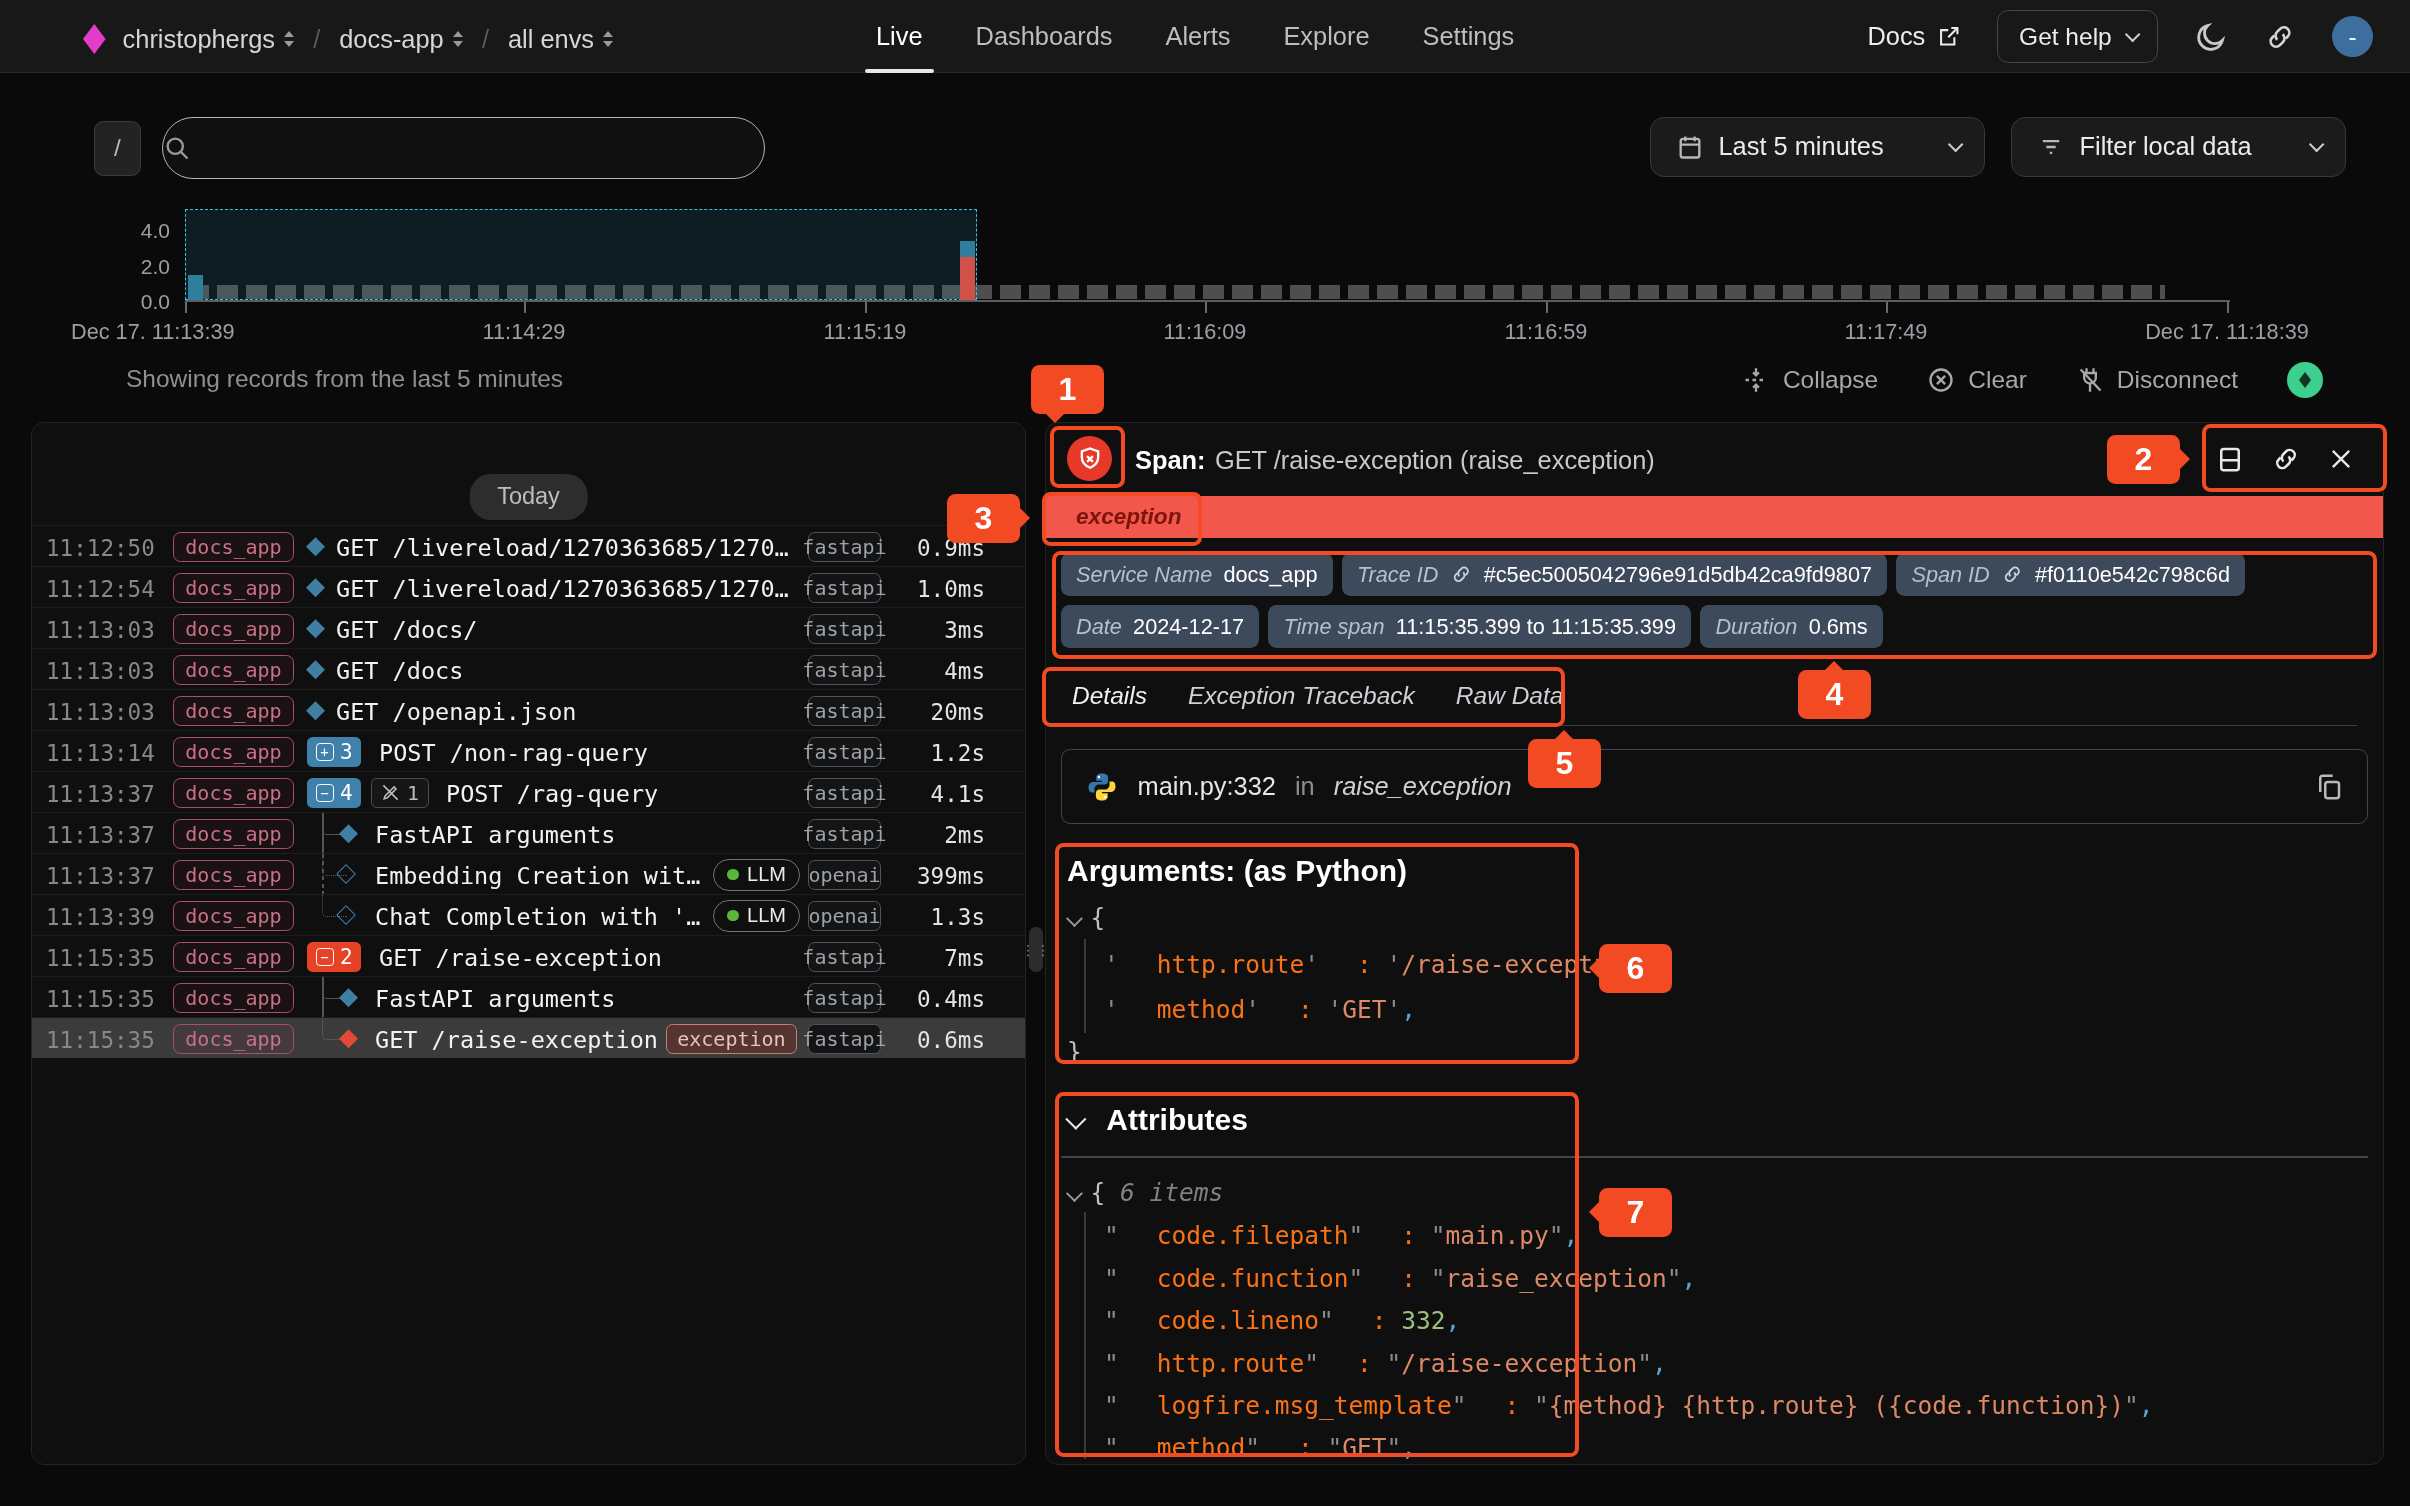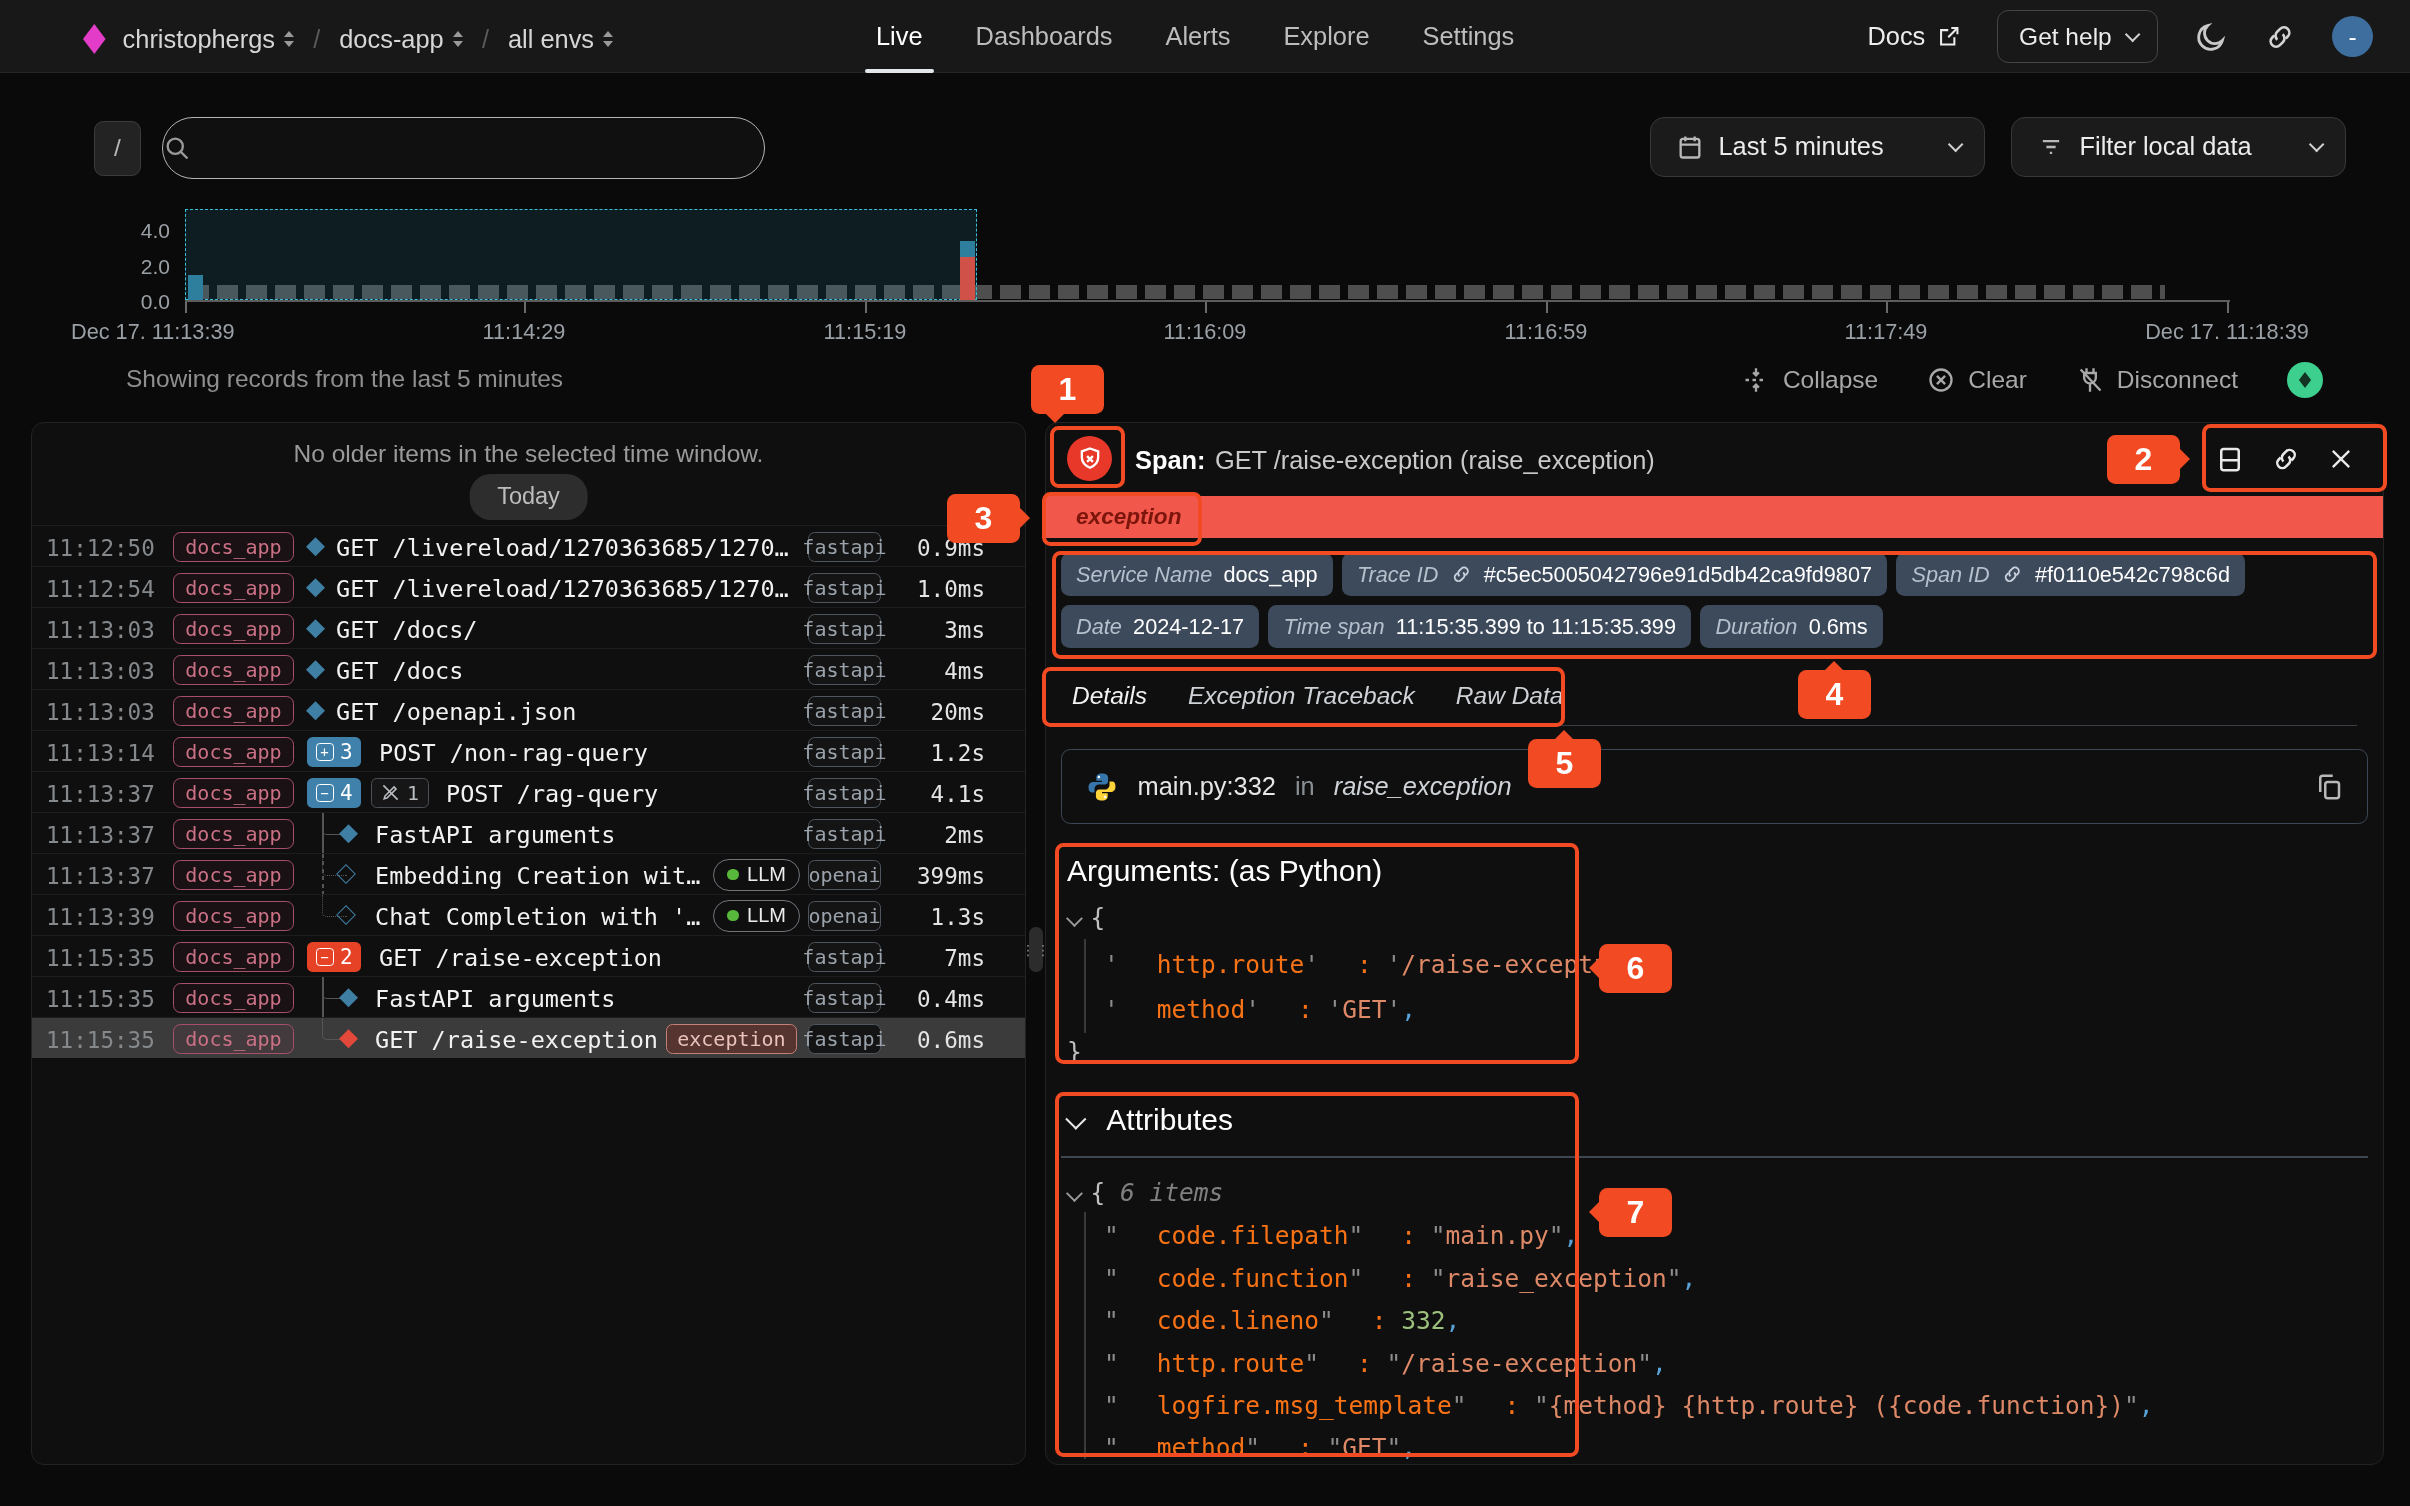--- a/index.html
+++ b/index.html
@@ -111,21 +111,21 @@
   .mpill .val { color:#fff; }
   .dtabs { position:absolute; left:26px; right:26px; top:245px; height:58px; display:flex; gap:41px; border-bottom:1.9px solid #3a3f45; }
   .dtab { font-size:24.5px; color:#ced2d6; display:flex; align-items:flex-end; padding-bottom:15px; cursor:pointer; position:relative;font-style:italic; }
   .dtab.active { color:#f2f2f2; }
   .dtab.active::after { content:''; position:absolute; left:0; right:0; bottom:-1.9px; height:2.8px; background:#9eabb9; }
   .code-loc { position:absolute; left:15px; right:15px; top:326px; height:75px; border:1.9px solid #3e4755; border-radius:9.4px; display:flex; align-items:center; gap:19px; padding:0 22.6px; font-size:25.4px; }
   .code-loc .file { color:#e6e6e6; }
   .code-loc .inw { color:#8a8f94; }
   .code-loc .fn { color:#cfd3d7; font-style:italic; }
   .copy-btn { margin-left:auto; background:none; border:none; cursor:pointer; display:flex; }
-  .sec-h { position:absolute; left:21px; font-size:30px; font-weight:normal; color:#fff; display:flex; align-items:center; gap:13px; }
+  .sec-h { position:absolute; left:21px; font-size:30px; font-weight:bold; color:#fff; display:flex; align-items:center; gap:13px; }
   .code-line { position:absolute; font-family:"DejaVu Sans Mono",monospace; font-size:24.5px; white-space:nowrap; }
   .guide { position:absolute; left:38px; width:1.9px; background:#3a3a3a; }
   .divider { position:absolute; left:15px; right:15px; height:1.9px; background:#3e4750; }
   .chv { display:inline-block; width:12.2px; height:12.2px; border-right:2.4px solid #9a9a9a; border-bottom:2.4px solid #9a9a9a; transform:rotate(45deg) translateY(-1.9px); margin-right:11.3px; }
   .chv.big { width:15px; height:15px; border-color:#e8e8e8; border-width:2.8px; }
   .tq { color:#8d8d8d; } .tk { color:#f97316;margin-left:38px; } .ts { color:#dd8866; } .tn { color:#9dc07d; }
   .tc { color:#5aa3d8; } .tb { color:#c0c0c0; } .ti { color:#808080; font-style:italic; }
 
   
   .ann-box { position:absolute; border:4.7px solid #f24a22; border-radius:8.5px; pointer-events:none; }
@@ -301,21 +301,20 @@
         </span>
         <span>Disconnect</span>
       </button>
       <span class="status-dot">
           <i></i>
         </span>
     </div>
   </div>
 
   <section class="list-panel">
-    <div class="no-older">No older items in the selected time window.</div>
     <button class="today">Today</button>
     <div class="rows" id="rows">
         <div class="row r-plain">
           <span class="time">11:12:50</span>
           <span class="badge-service">docs_app</span>
           <span class="diamond blue"></span>
           <span class="name">GET /livereload/1270363685/1270…</span>
           <span class="pill-fw">fastapi</span>
           <span class="dur">0.9ms</span>
         </div>

